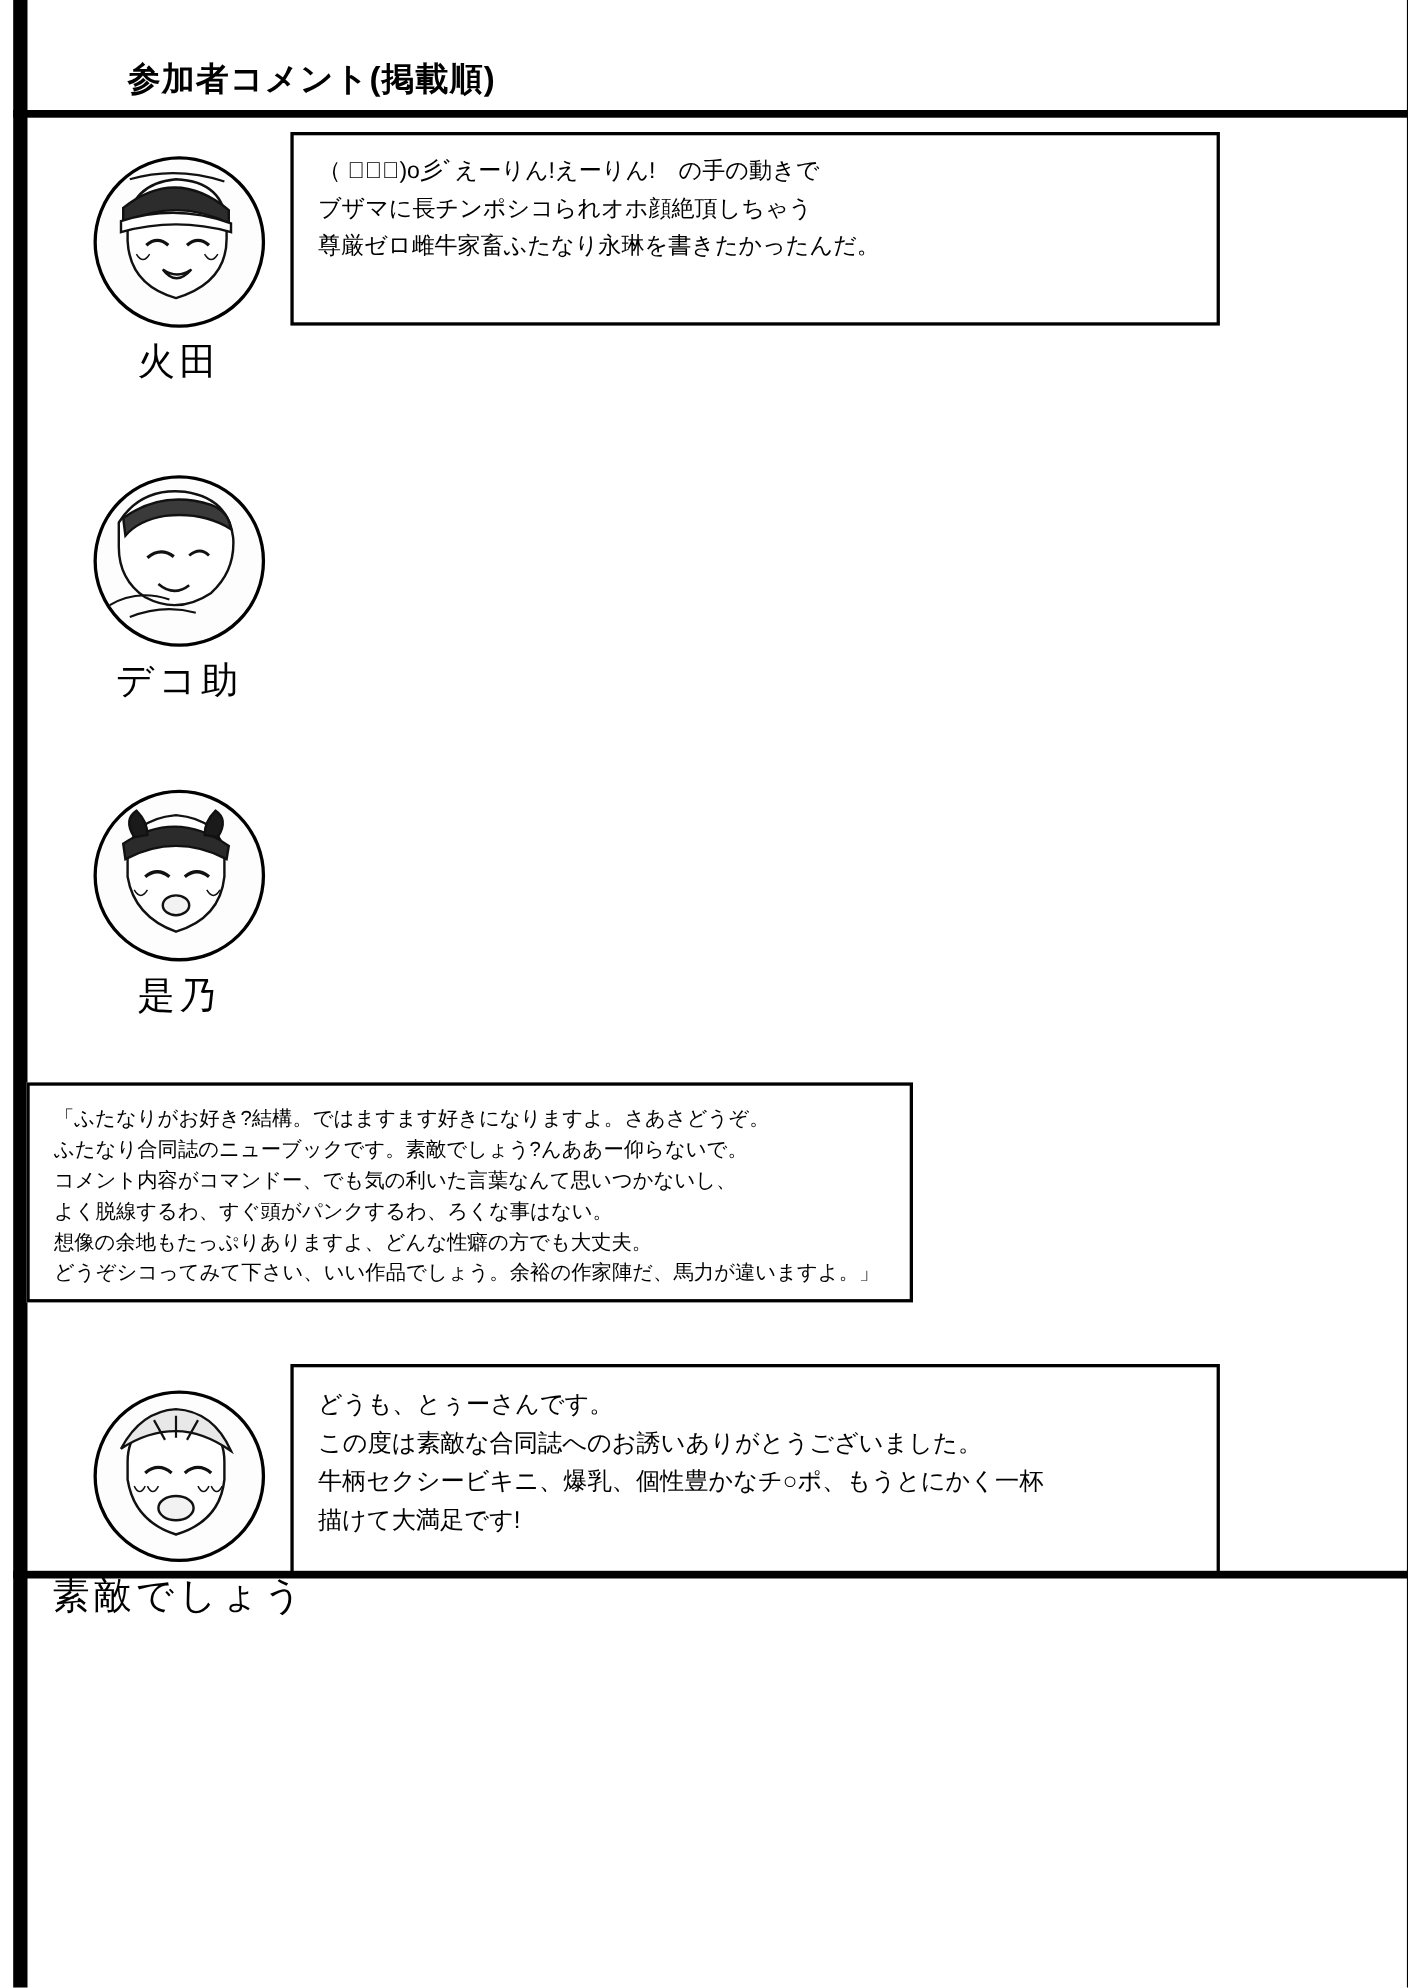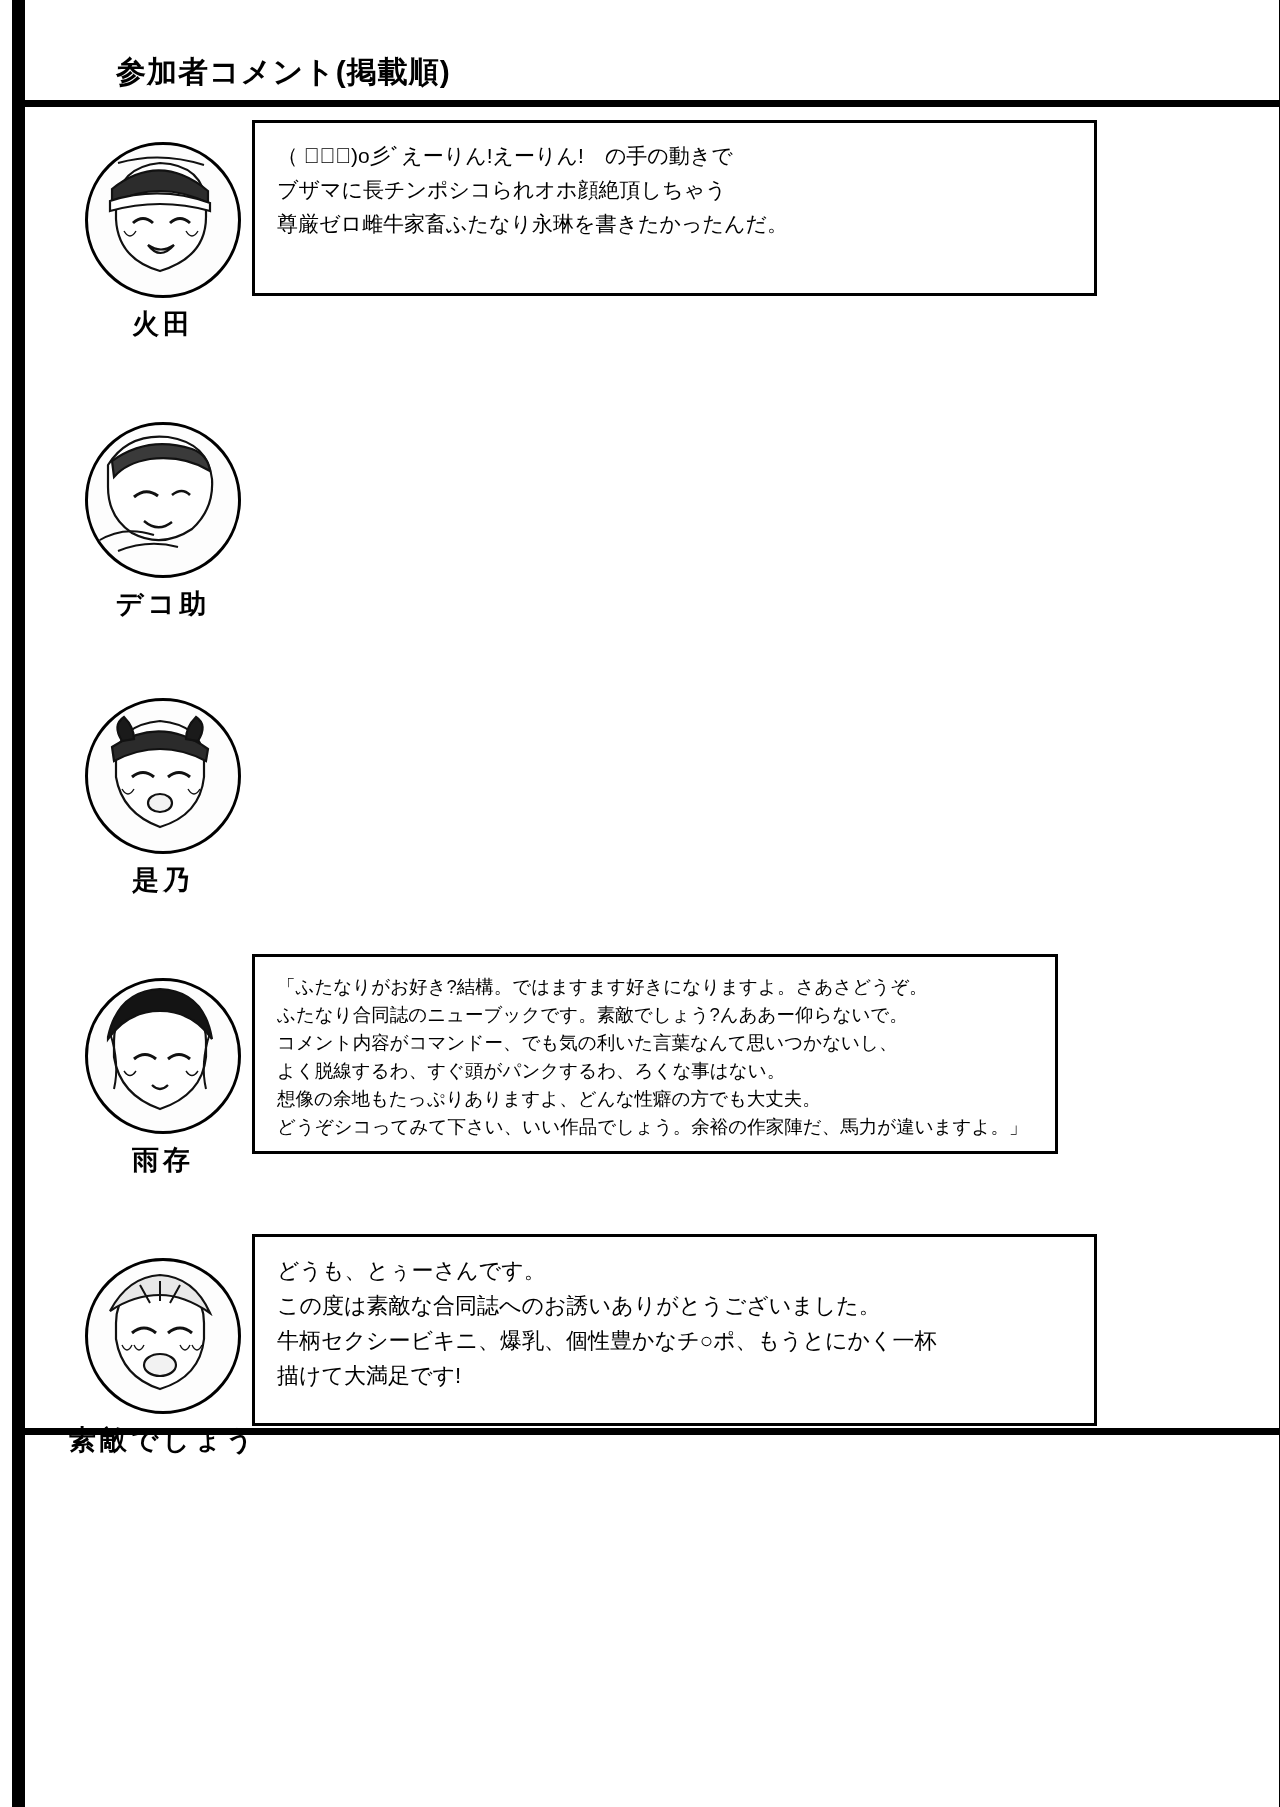--- a/index.html
+++ b/index.html
@@ -86,32 +86,33 @@
     border-radius: 50%;
     border: 3px solid #000;
     background: #fdfdfd;
     position: relative;
     overflow: hidden;
     flex: none;
   }
   .avatar svg { display: block; }
   .name {
     margin-top: 8px;
-    font-size: 27px;
-    font-weight: bold;
+    font-size: 34px;
+    font-weight: normal;
     letter-spacing: 4px;
     white-space: nowrap;
     text-align: center;
   }
   .bubble {
     border: 3px solid #000;
     background: #fff;
     box-sizing: border-box;
     padding: 16px 22px 14px 22px;
     flex: none;
+    margin-left: 12px;
   }
   .bubble p {
     margin: 0;
     white-space: pre-wrap;
   }
   
   .e0 .bubble { width: 845px; height: 176px; font-size: 21px; line-height: 34px; }
   .e0 .avatar-col { margin-top: 22px; }
   .e1 .bubble { width: 845px; height: 200px; font-size: 21px; line-height: 36px; padding-left: 30px; }
   .e1 .avatar-col { margin-top: 22px; }
@@ -199,38 +200,20 @@
               <path d="M34 88 q6 10 12 0" stroke-width="1.4"></path>
               <path d="M100 88 q6 10 12 0" stroke-width="1.4"></path>
             </g>
           </svg>
         </div>
         <div class="name">是乃</div>
       </div>
     </div>
 
     <div class="entry e3">
-      <div class="avatar-col">
-        <div class="avatar">
-          <svg width="144" height="144" viewBox="0 0 144 144">
-            <g fill="none" stroke="#111" stroke-width="2.2">
-              <path d="M26 60 Q26 22 72 18 Q118 22 118 60 L118 76 Q114 114 72 128 Q32 114 26 76 Z" fill="#fff"></path>
-              <path d="M20 56 Q30 10 72 8 Q116 10 124 58 Q104 30 72 30 Q40 30 20 58 Z" fill="#141414"></path>
-              <path d="M22 52 q10 30 4 56" stroke-width="2"></path>
-              <path d="M122 52 q-10 30 -4 56" stroke-width="2"></path>
-              <path d="M46 78 q11 -9 22 0" stroke-width="3"></path>
-              <path d="M80 78 q11 -9 22 0" stroke-width="3"></path>
-              <path d="M64 104 q8 8 16 0" stroke-width="2.2"></path>
-              <path d="M36 90 q6 9 12 0" stroke-width="1.4"></path>
-              <path d="M98 90 q6 9 12 0" stroke-width="1.4"></path>
-            </g>
-          </svg>
-        </div>
-        <div class="name">雨存</div>
-      </div>
       <div class="bubble">
         <p>「ふたなりがお好き?結構。ではますます好きになりますよ。さあさどうぞ。
 ふたなり合同誌のニューブックです。素敵でしょう?んああー仰らないで。
 コメント内容がコマンドー、でも気の利いた言葉なんて思いつかないし、
 よく脱線するわ、すぐ頭がパンクするわ、ろくな事はない。
 想像の余地もたっぷりありますよ、どんな性癖の方でも大丈夫。
 どうぞシコってみて下さい、いい作品でしょう。余裕の作家陣だ、馬力が違いますよ。」</p>
       </div>
     </div>
 

